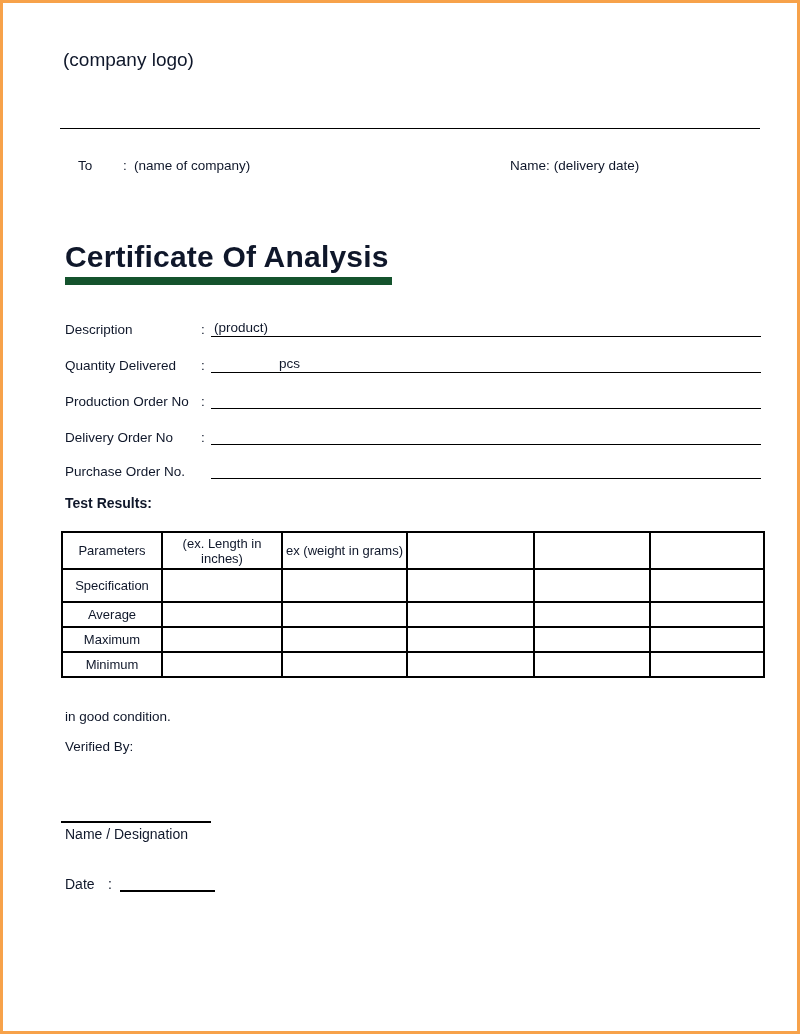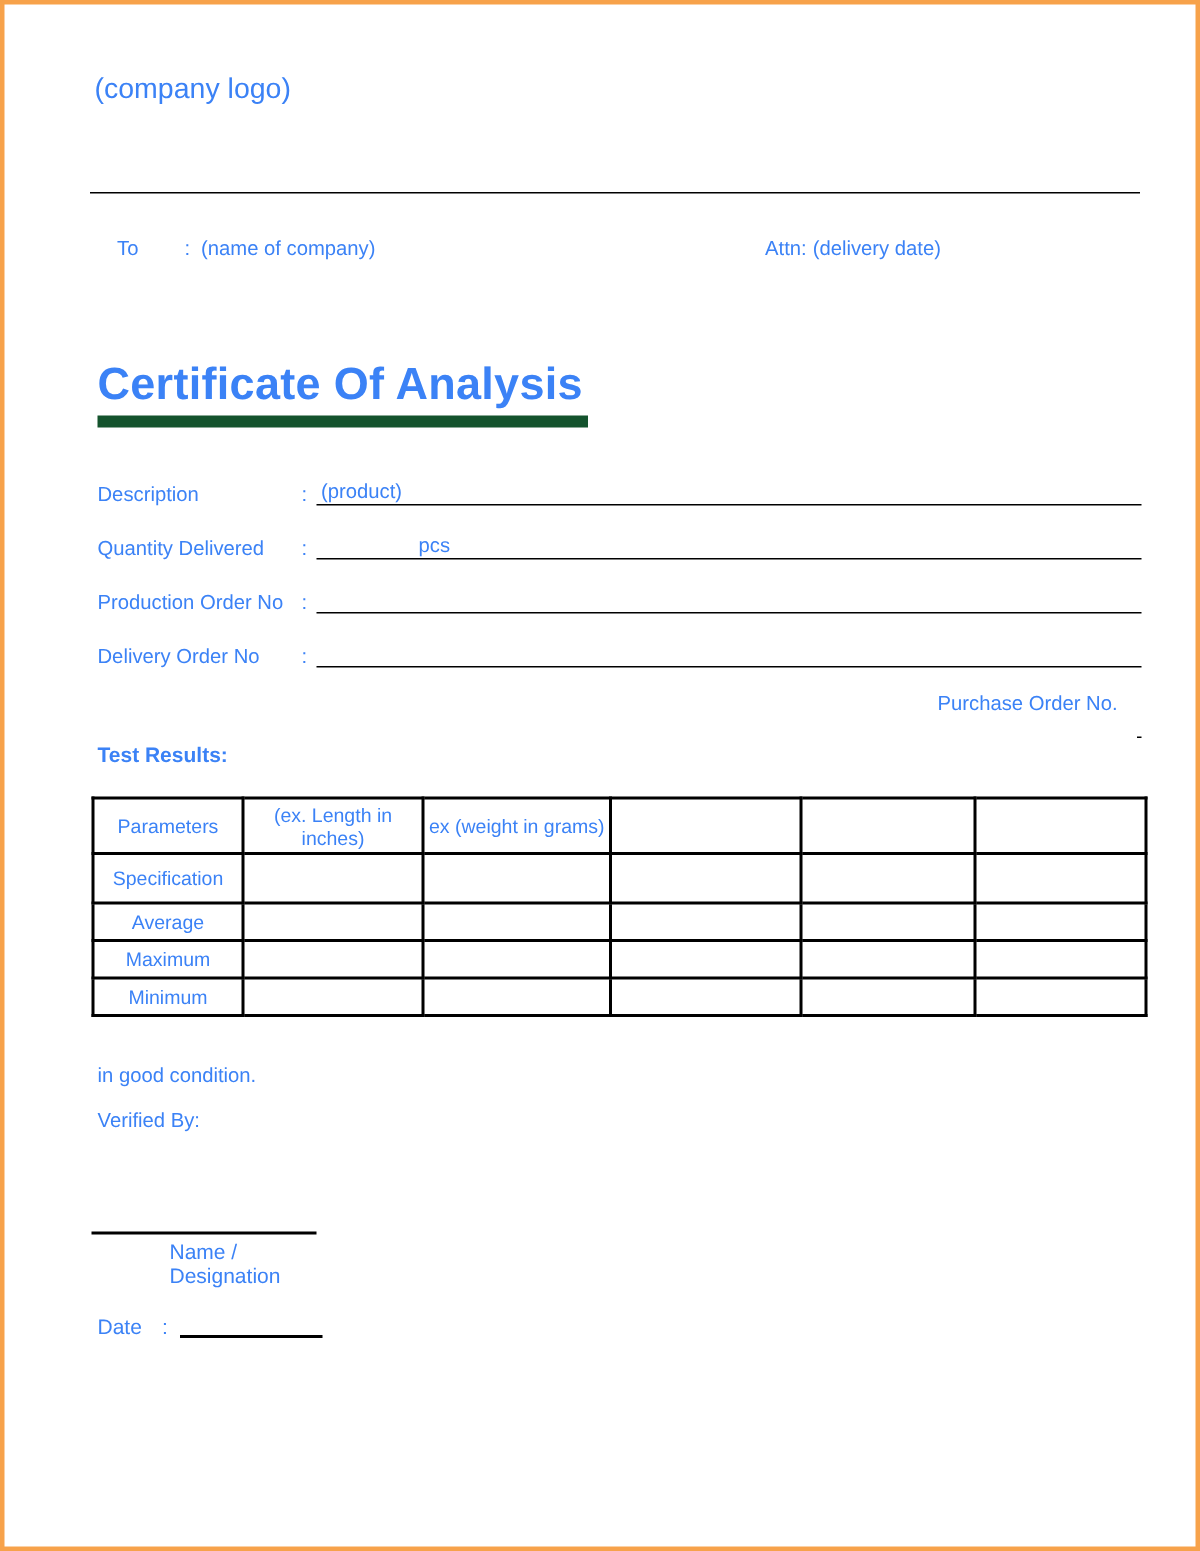--- a/index.html
+++ b/index.html
@@ -4,21 +4,21 @@
 <style>
   * { box-sizing: border-box; }
   html, body { margin: 0; padding: 0; background: #ffffff; }
   .page {
     position: relative;
     width: 800px;
     height: 1034px;
     background: #ffffff;
     border: 3px solid #F7A24A;
     font-family: "Liberation Sans", sans-serif;
-    color: #3b82f6;
+    color: #0f172a;
     overflow: hidden;
   }
 
   .logo {
     position: absolute;
     top: 46px;
     left: 60px;
     font-size: 19px;
   }
 
@@ -61,21 +61,21 @@
     width: 696px;
     height: 18px;
     display: flex;
     align-items: flex-end;
     font-size: 13.5px;
   }
   .fr-0 { top: 316px; }
   .fr-1 { top: 352px; }
   .fr-2 { top: 388px; }
   .fr-3 { top: 424px; }
-  .fr-4 { top: 458px; flex-direction: column; }
+  .fr-4 { top: 458px; }
   .f-lbl { flex: none; width: 136px; }
   .f-colon { flex: none; width: 10px; }
   .f-line {
     flex: 1;
     border-bottom: 1.5px solid #000;
     line-height: 16px;
     min-height: 16px;
   }
   .f-val { padding-left: 3px; }
   .fr-1 .f-val { padding-left: 68px; }
@@ -133,21 +133,20 @@
   }
   .sig-line {
     width: 150px;
     height: 0;
     border-top: 2px solid #000;
   }
   .sig-caption {
     font-size: 14px;
     padding-left: 4px;
     margin-top: 3px;
-    margin-left: 48px;
   }
 
   .date-row {
     position: absolute;
     top: 872px;
     left: 62px;
     height: 17px;
     display: flex;
     align-items: flex-end;
     font-size: 14px;
@@ -165,21 +164,21 @@
 <body>
 
 <div class="page" style="border-color: rgb(247, 162, 74);">
 
   <div class="logo">(company logo)</div>
 
   <div class="top-rule"></div>
 
   <div class="addr-row to-row">
     <span class="addr-lbl">To</span><span class="addr-colon">:</span><span class="addr-val">(name of company)</span>
-    <span class="date-part"><span>Attn:</span><span class="gap"></span><span>(delivery date)</span></span>
+    <span class="date-part"><span>Name:</span><span class="gap"></span><span>(delivery date)</span></span>
   </div>
 
 
   <div class="title">Certificate Of Analysis</div>
 
   <div class="field-row fr-0">
     <span class="f-lbl">Description</span>
     <span class="f-colon">:</span>
     <span class="f-line"><span class="f-val">(product)</span></span>
   </div>

